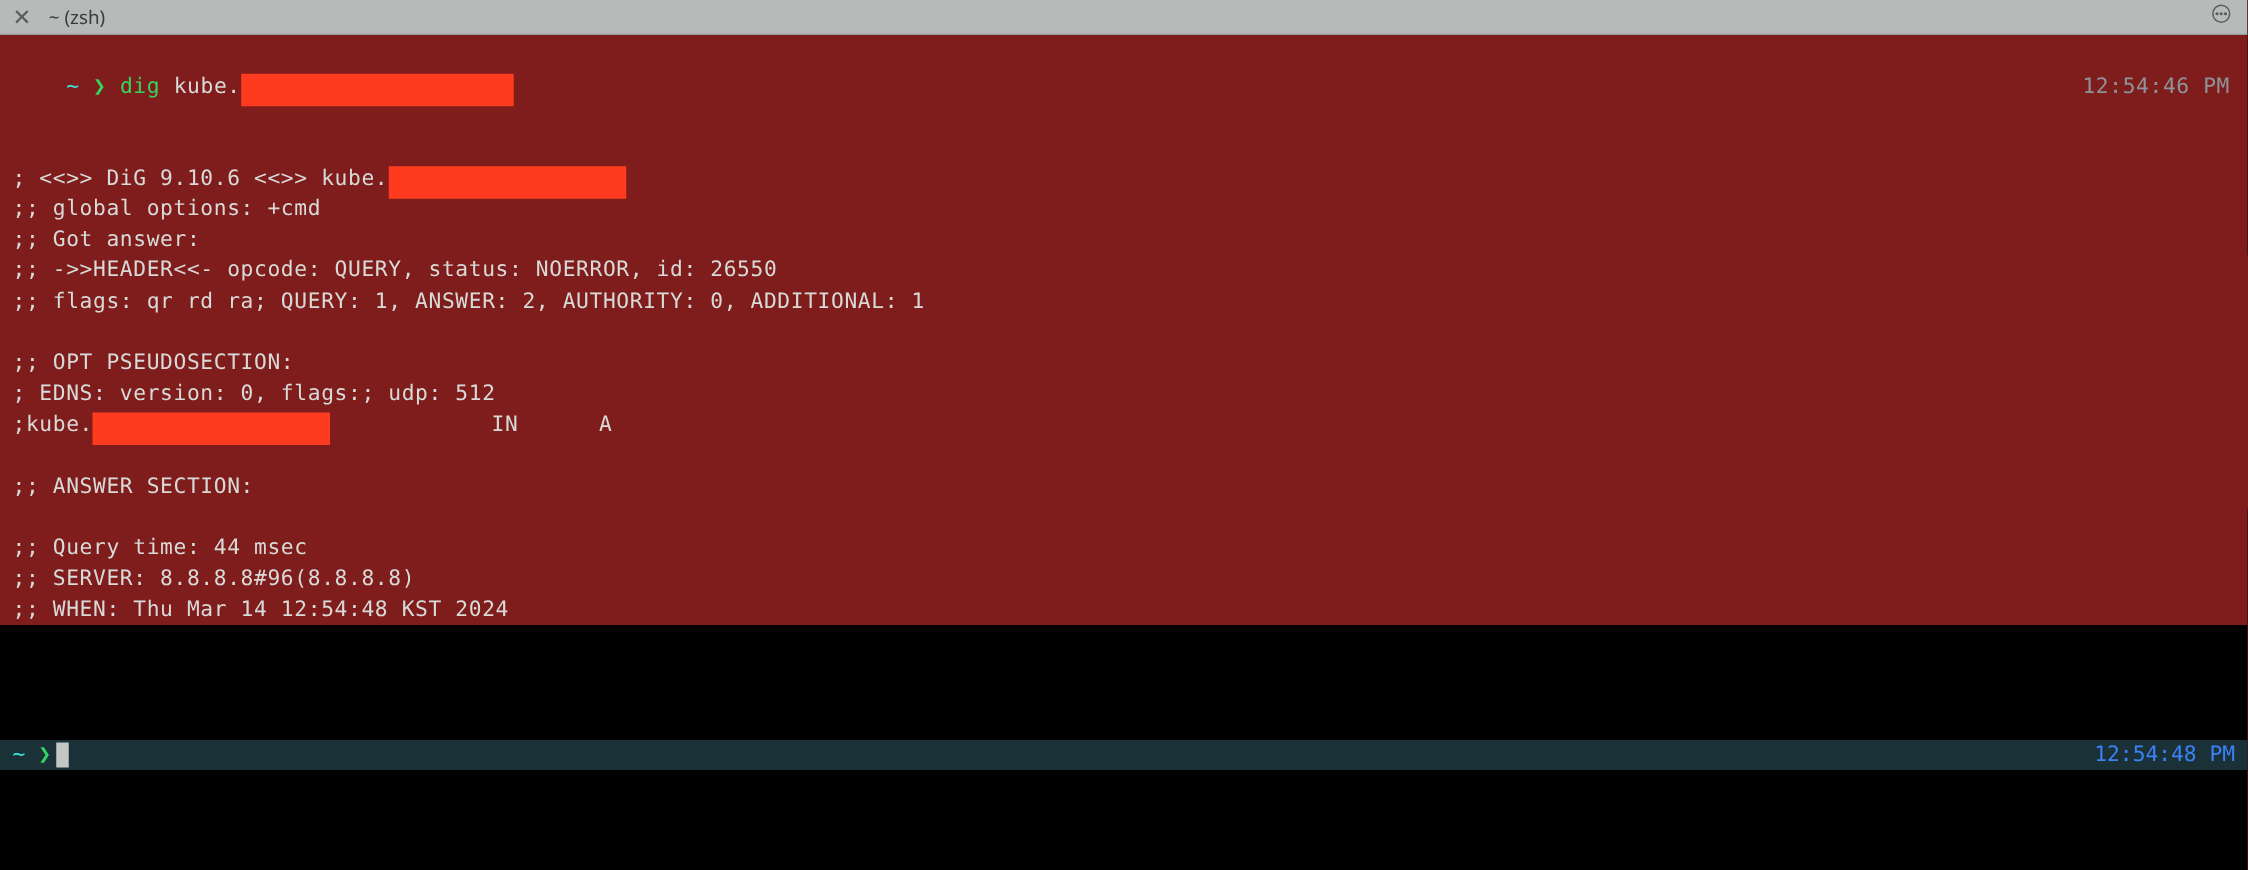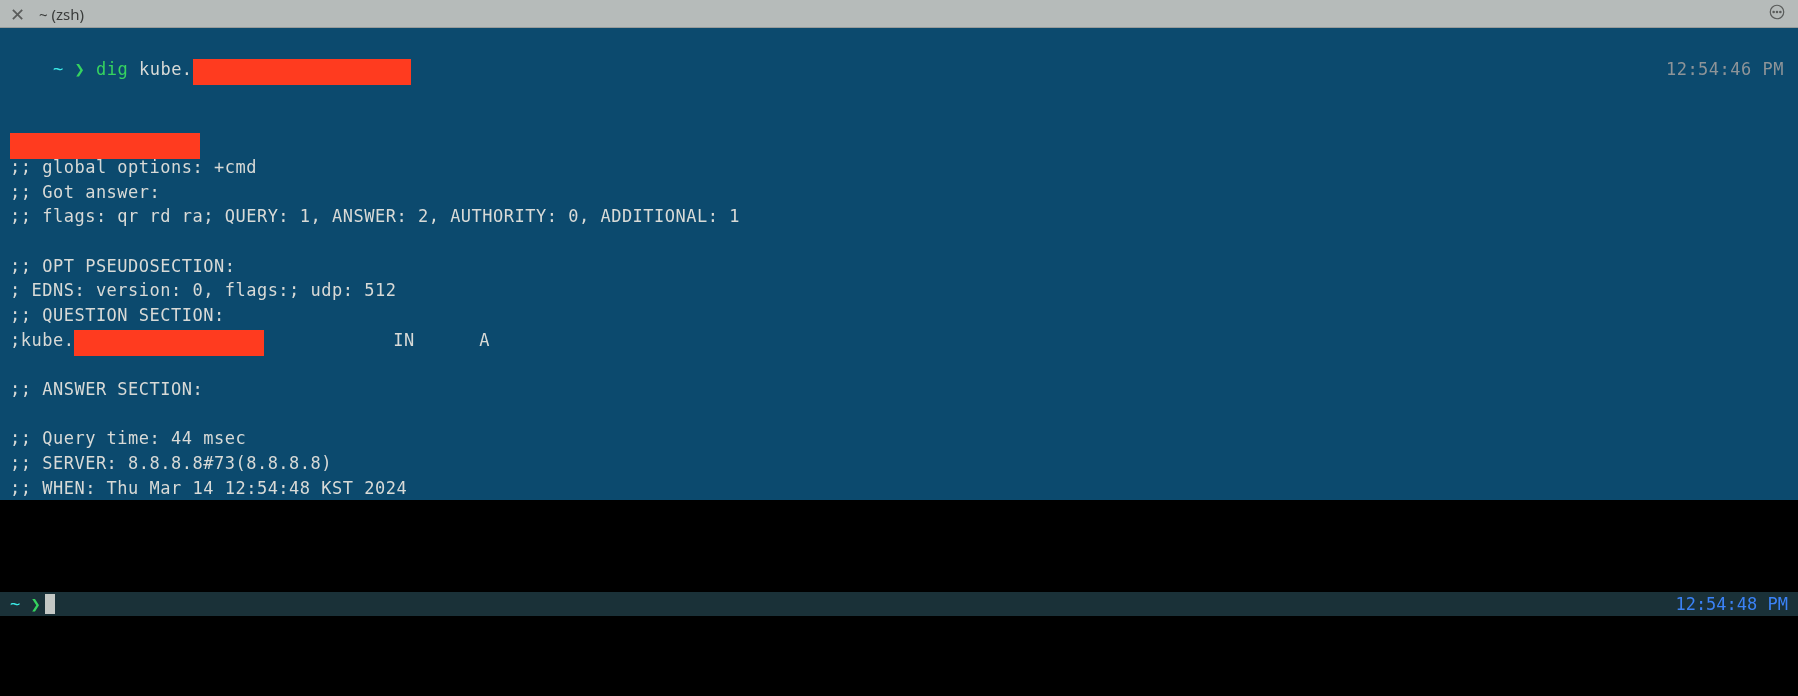--- a/index.html
+++ b/index.html
@@ -28,21 +28,21 @@
     font-weight: 300;
     font-size: 18px;
     margin-right: 14px;
     color: #5a5c5b;
   }
   .titlebar .menu-dots {
     position: absolute;
     right: 12px;
   }
   .terminal {
-    background: #0c4a6e;
+    background: #7f1d1d;
     padding: 4px 10px 0 10px;
     line-height: 1.45;
     letter-spacing: 0.5px;
   }
   .line { white-space: pre; position: relative; min-height: 1.45em; }
   .prompt-tilde { color: #3be8e4; }
   .prompt-caret { color: #36d35f; }
   .cmd-dig { color: #36d35f; }
   .timestamp {
     position: absolute;
@@ -98,40 +98,40 @@
 </div>
 
 <div class="terminal">
 
   <div class="line">
     <span class="prompt-tilde">~</span> <span class="prompt-caret">❯</span> <span class="cmd-dig">dig</span> <span>kube.</span><span class="redact r-cmd"></span><span class="timestamp">12:54:46 PM</span>
   </div>
 
   <div class="line">&nbsp;</div>
 
-  <div class="line"><span class="redact r-header"></span></div>
+  <div class="line"><span>; &lt;&lt;&gt;&gt; DiG 9.10.6 &lt;&lt;&gt;&gt; kube.</span><span class="redact r-header"></span></div>
   <div class="line">;; global options: +cmd</div>
   <div class="line">;; Got answer:</div>
+  <div class="line">;; -&gt;&gt;HEADER&lt;&lt;- opcode: QUERY, status: NOERROR, id: 26550</div>
   <div class="line">;; flags: qr rd ra; QUERY: 1, ANSWER: 2, AUTHORITY: 0, ADDITIONAL: 1</div>
 
   <div class="line">&nbsp;</div>
 
   <div class="line">;; OPT PSEUDOSECTION:</div>
   <div class="line">; EDNS: version: 0, flags:; udp: 512</div>
-  <div class="line">;; QUESTION SECTION:</div>
   <div class="line"><span>;kube.</span><span class="redact r-question"></span>            <span>IN</span>      <span>A</span></div>
 
   <div class="line">&nbsp;</div>
 
   <div class="line">;; ANSWER SECTION:</div>
 
   <div class="line">&nbsp;</div>
 
   <div class="line">;; Query time: 44 msec</div>
-  <div class="line">;; SERVER: 8.8.8.8#73(8.8.8.8)</div>
+  <div class="line">;; SERVER: 8.8.8.8#96(8.8.8.8)</div>
   <div class="line">;; WHEN: Thu Mar 14 12:54:48 KST 2024</div>
 
 </div>
 
 <div class="bottom-prompt">
   <span class="prompt-tilde">~</span>&nbsp;<span class="prompt-caret">❯</span><span class="cursor"></span>
   <span class="timestamp2">12:54:48 PM</span>
 </div>
 
 </body></html>

